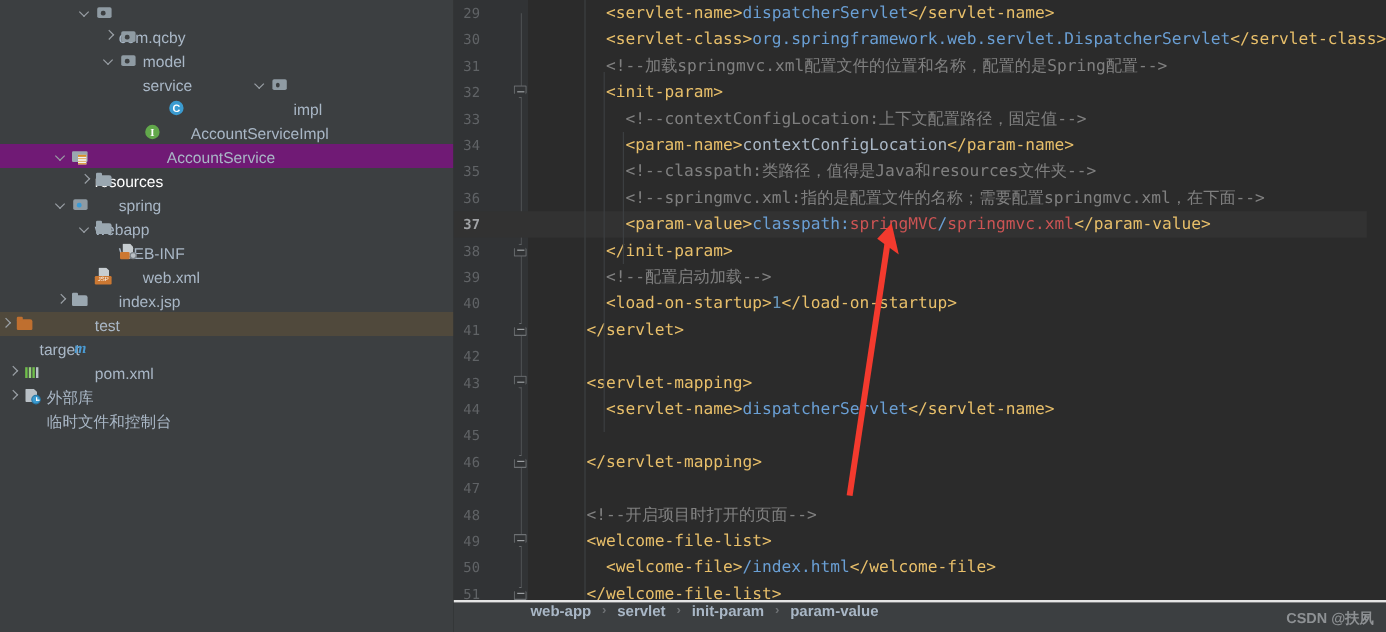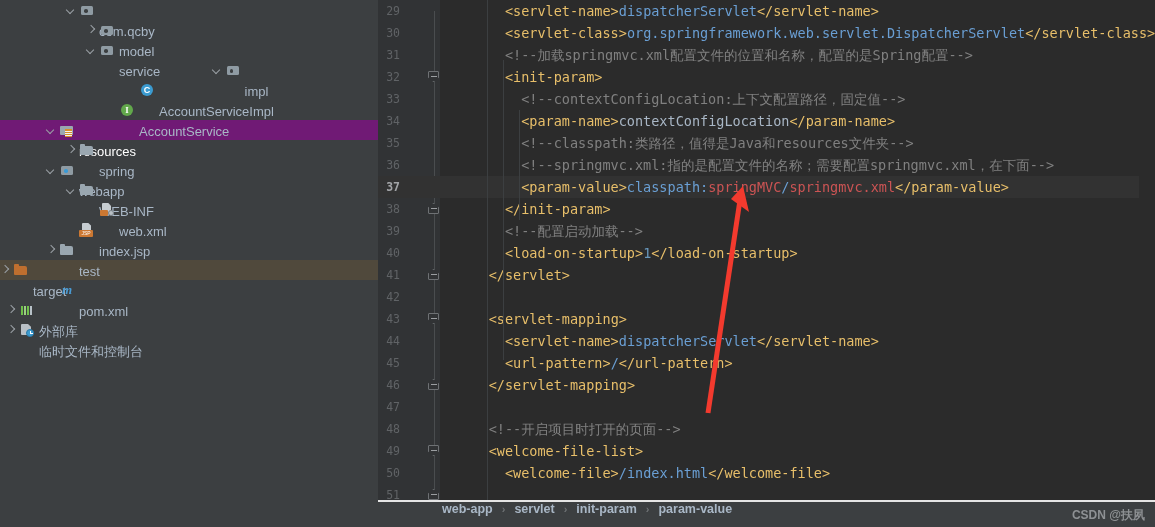--- a/index.html
+++ b/index.html
@@ -406,26 +406,26 @@
         <div class="cline" style="top: 154px; left: 81.2px;"><span class="t-cmt">&lt;!--springmvc.xml:指的是配置文件的名称；需要配置springmvc.xml，在下面--&gt;</span></div>
         <div class="curline-hl" style="top: 176px;"></div>
         <div class="cline" style="top: 176px; left: 81.2px;"><span class="t-tag">&lt;param-value&gt;</span><span class="t-blue">classpath:</span><span class="t-red">springMVC</span><span class="t-blue">/</span><span class="t-red">springmvc.xml</span><span class="t-tag">&lt;/param-value&gt;</span></div>
         <div class="cline" style="top: 198px; left: 64.96px;"><span class="t-tag">&lt;/init-param&gt;</span></div>
         <div class="cline" style="top: 220px; left: 64.96px;"><span class="t-cmt">&lt;!--配置启动加载--&gt;</span></div>
         <div class="cline" style="top: 242px; left: 64.96px;"><span class="t-tag">&lt;load-on-startup&gt;</span><span class="t-val">1</span><span class="t-tag">&lt;/load-on-startup&gt;</span></div>
         <div class="cline" style="top: 264px; left: 48.72px;"><span class="t-tag">&lt;/servlet&gt;</span></div>
         <div class="cline" style="top: 286px; left: 48.72px;"></div>
         <div class="cline" style="top: 308px; left: 48.72px;"><span class="t-tag">&lt;servlet-mapping&gt;</span></div>
         <div class="cline" style="top: 330px; left: 64.96px;"><span class="t-tag">&lt;servlet-name&gt;</span><span class="t-blue">dispatcherServlet</span><span class="t-tag">&lt;/servlet-name&gt;</span></div>
-        <div class="cline" style="top: 352px; left: 64.96px;"><span class="t-tag">&lt;url-pattern&gt;</span><span class="t-blue">/</span><span class="t-tag">&lt;/url-pattern&gt;</span></div>
         <div class="cline" style="top: 374px; left: 48.72px;"><span class="t-tag">&lt;/servlet-mapping&gt;</span></div>
         <div class="cline" style="top: 396px; left: 48.72px;"></div>
         <div class="cline" style="top: 418px; left: 48.72px;"><span class="t-cmt">&lt;!--开启项目时打开的页面--&gt;</span></div>
         <div class="cline" style="top: 440px; left: 48.72px;"><span class="t-tag">&lt;welcome-file-list&gt;</span></div>
         <div class="cline" style="top: 462px; left: 64.96px;"><span class="t-tag">&lt;welcome-file&gt;</span><span class="t-blue">/index.html</span><span class="t-tag">&lt;/welcome-file&gt;</span></div>
+        <div class="cline" style="top: 484px; left: 48.72px;"><span class="t-tag">&lt;/welcome-file-list&gt;</span></div>
         <div class="guide" style="left: 46.72px; top: 0px; height: 500px;"></div>
         <div class="guide" style="left: 62.96px; top: 60px; height: 300px;"></div>
         <div class="guide" style="left: 79.2px; top: 110px; height: 110px;"></div>
       </div>
 
     <div id="breadcrumb">
       <div id="crumbs">
           <span class="crumb">web-app</span>
           <span class="crumbsep">›</span>
           <span class="crumb">servlet</span>

